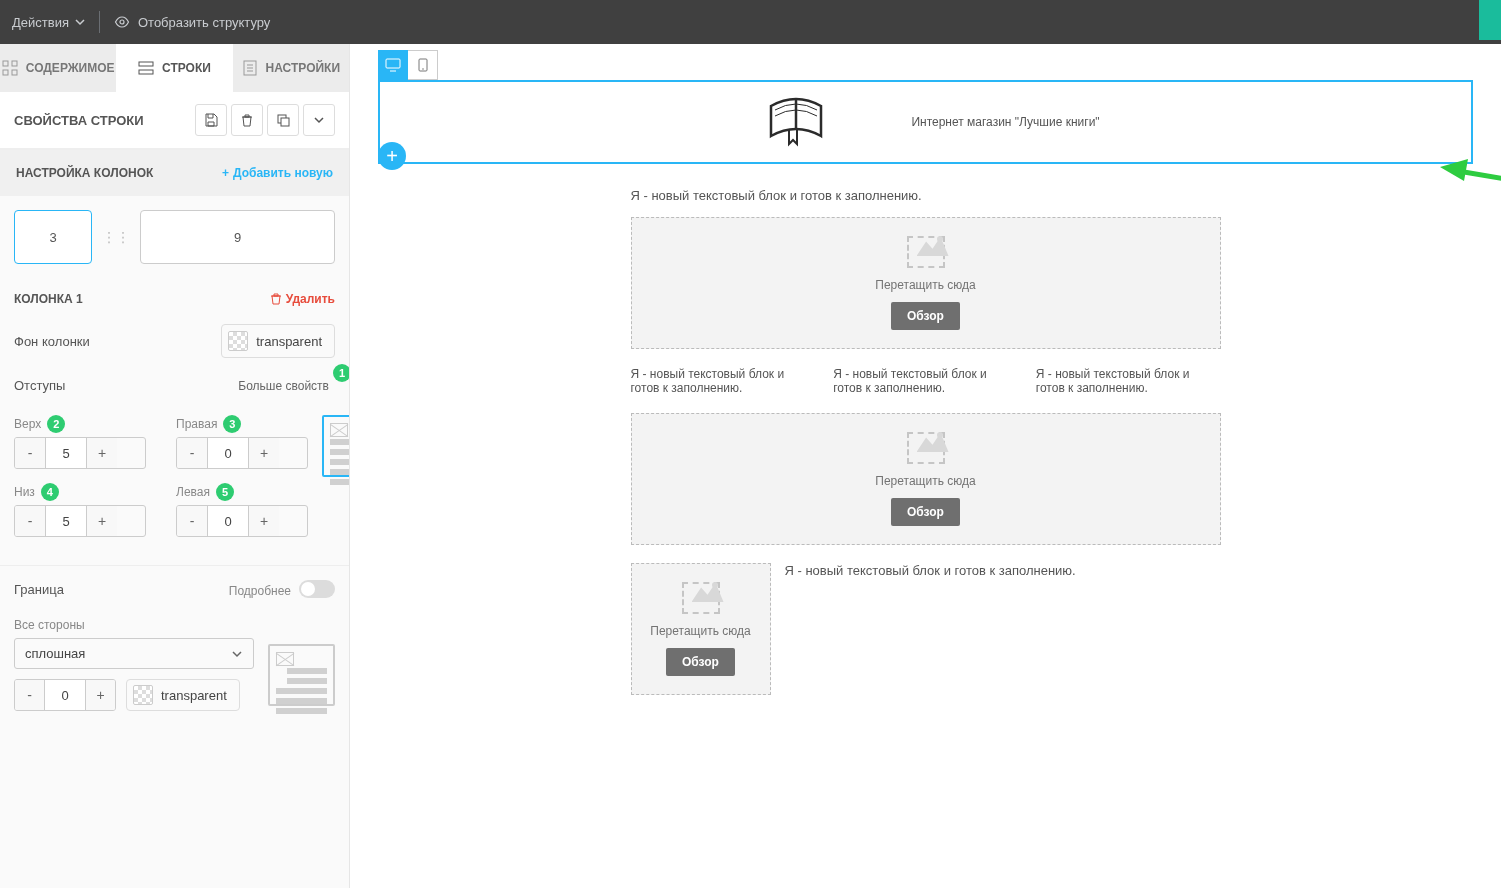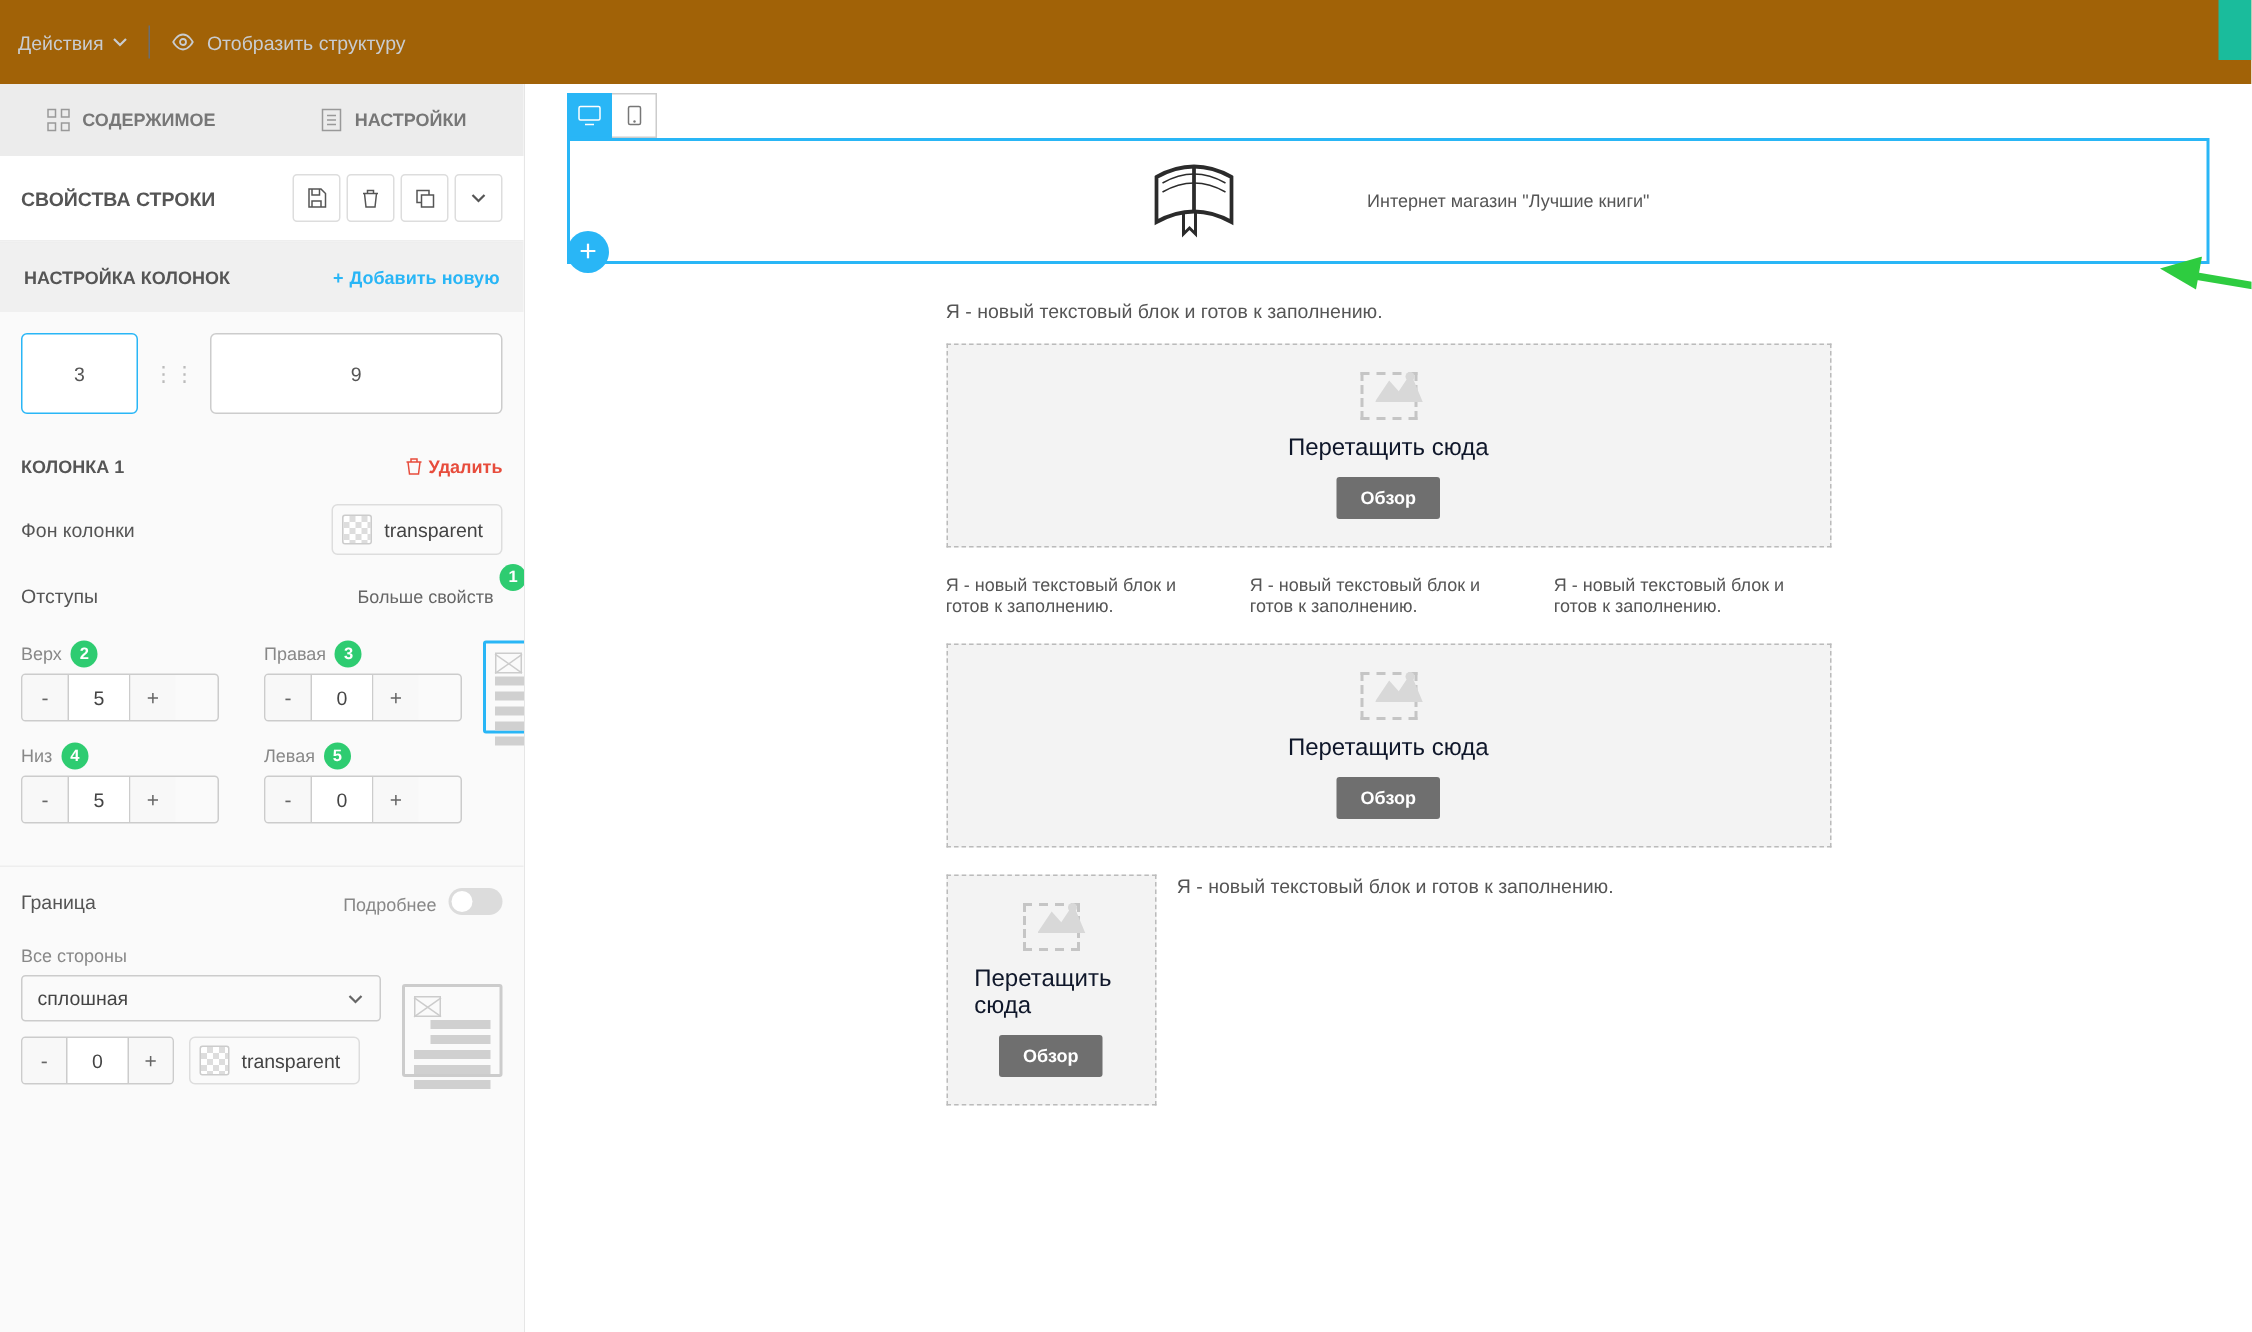--- a/index.html
+++ b/index.html
@@ -1,17 +1,17 @@
 <!DOCTYPE html>
 <html><head>
 <meta charset="utf-8">
 <style>
 *{box-sizing:border-box;margin:0;padding:0;font-family:Arial,sans-serif}
 body{background:#fff;width:1501px;height:888px;overflow:hidden;position:relative}
-.topbar{height:56px;background:#a16207;display:flex;align-items:center;padding:0 12px;color:#c9ccd0;font-size:13px}
+.topbar{height:44px;background:#404040;display:flex;align-items:center;padding:0 12px;color:#c9ccd0;font-size:13px}
 .topbar .actions{display:flex;align-items:center;gap:6px;cursor:pointer}
 .topbar .sep{width:1px;height:22px;background:#6a6e73;margin:0 14px}
 .topbar .struct{display:flex;align-items:center;gap:8px;cursor:pointer}
 .topbar .right-sq{position:absolute;right:0;top:0;width:22px;height:40px;background:#1abc9c}
 .main{display:flex;height:848px}
 .sidebar{width:350px;background:#fafafa;border-right:1px solid #e6e6e6;overflow-y:auto}
 .tabs{display:flex;height:48px;background:#ececec}
 .tab{flex:1;display:flex;align-items:center;justify-content:center;gap:8px;font-size:12px;color:#777;cursor:pointer;font-weight:600}
 .tab.active{background:#fff;color:#555}
 .tab .ic{display:inline-flex}
@@ -68,21 +68,21 @@
 .plus-badge{position:absolute;left:-2px;top:60px;width:28px;height:28px;border-radius:50%;background:#29b6f6;color:#fff;display:flex;align-items:center;justify-content:center;font-size:20px;cursor:pointer}
 .hdr-row{display:flex;align-items:center;justify-content:center;gap:70px}
 .hdr-row .logo{width:90px;height:64px;display:flex;align-items:center;justify-content:center}
 .hdr-row .store{font-size:12px;color:#555}
 .content{width:590px;margin:24px auto 0}
 .txtblock{font-size:13px;color:#555;margin-bottom:14px}
 .drop{border:1px dashed #bbb;background:#f3f3f3;padding:18px;display:flex;flex-direction:column;align-items:center;gap:10px;margin-bottom:18px}
 .drop .img-ph{width:38px;height:32px;border:2px dashed #c5c5c5;position:relative}
 .drop .img-ph::before{content:"";position:absolute;width:32px;height:24px;background:#d8d8d8;top:-6px;left:8px;clip-path:polygon(0 100%,30% 40%,50% 70%,75% 20%,100% 100%)}
 .drop .img-ph::after{content:"";position:absolute;width:6px;height:6px;border-radius:50%;background:#d8d8d8;top:-2px;left:28px}
-.drop .lbl{font-size:16px;color:#0f172a}
+.drop .lbl{font-size:12px;color:#737373}
 .btn{background:#6f6f6f;color:#fff;border:none;padding:7px 16px;font-size:12px;border-radius:2px;cursor:pointer;font-weight:bold}
 .tri{display:flex;gap:18px;margin-bottom:18px}
 .tri .c{flex:1;font-size:12px;color:#555}
 .two{display:flex;gap:14px}
 .two .drop{width:140px;margin:0}
 .two .t{flex:1;font-size:13px;color:#555}
 .arrow{position:absolute;top:115px;left:1090px;pointer-events:none}
 hr.sep2{border:none;border-top:1px solid #eee;margin:0}
 </style>
 </head>
@@ -112,20 +112,29 @@
       <div class="tab">
         <span class="ic">
             <svg width="16" height="16" viewBox="0 0 16 16">
               <rect x="1" y="1" width="5" height="5" stroke="#999" fill="none"></rect>
               <rect x="10" y="1" width="5" height="5" stroke="#999" fill="none"></rect>
               <rect x="1" y="10" width="5" height="5" stroke="#999" fill="none"></rect>
               <rect x="10" y="10" width="5" height="5" stroke="#999" fill="none"></rect>
             </svg>
           </span>
         <span>СОДЕРЖИМОЕ</span>
+      </div>
+      <div class="tab active">
+        <span class="ic">
+            <svg width="16" height="16" viewBox="0 0 16 16">
+              <rect x="1" y="2" width="14" height="4" stroke="#555" fill="none"></rect>
+              <rect x="1" y="10" width="14" height="4" stroke="#555" fill="none"></rect>
+            </svg>
+          </span>
+        <span>СТРОКИ</span>
       </div>
       <div class="tab">
         <span class="ic">
             <svg width="16" height="16" viewBox="0 0 16 16">
               <rect x="2" y="1" width="12" height="14" stroke="#999" fill="none"></rect>
               <line x1="5" y1="5" x2="11" y2="5" stroke="#999"></line>
               <line x1="5" y1="8" x2="11" y2="8" stroke="#999"></line>
               <line x1="5" y1="11" x2="11" y2="11" stroke="#999"></line>
             </svg>
           </span>

